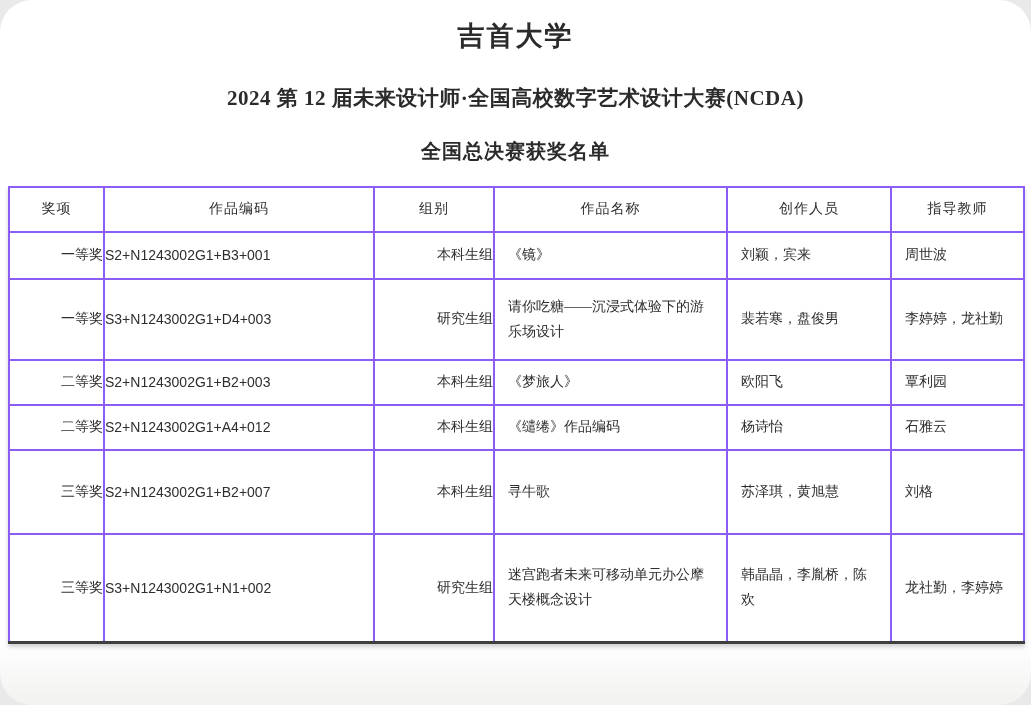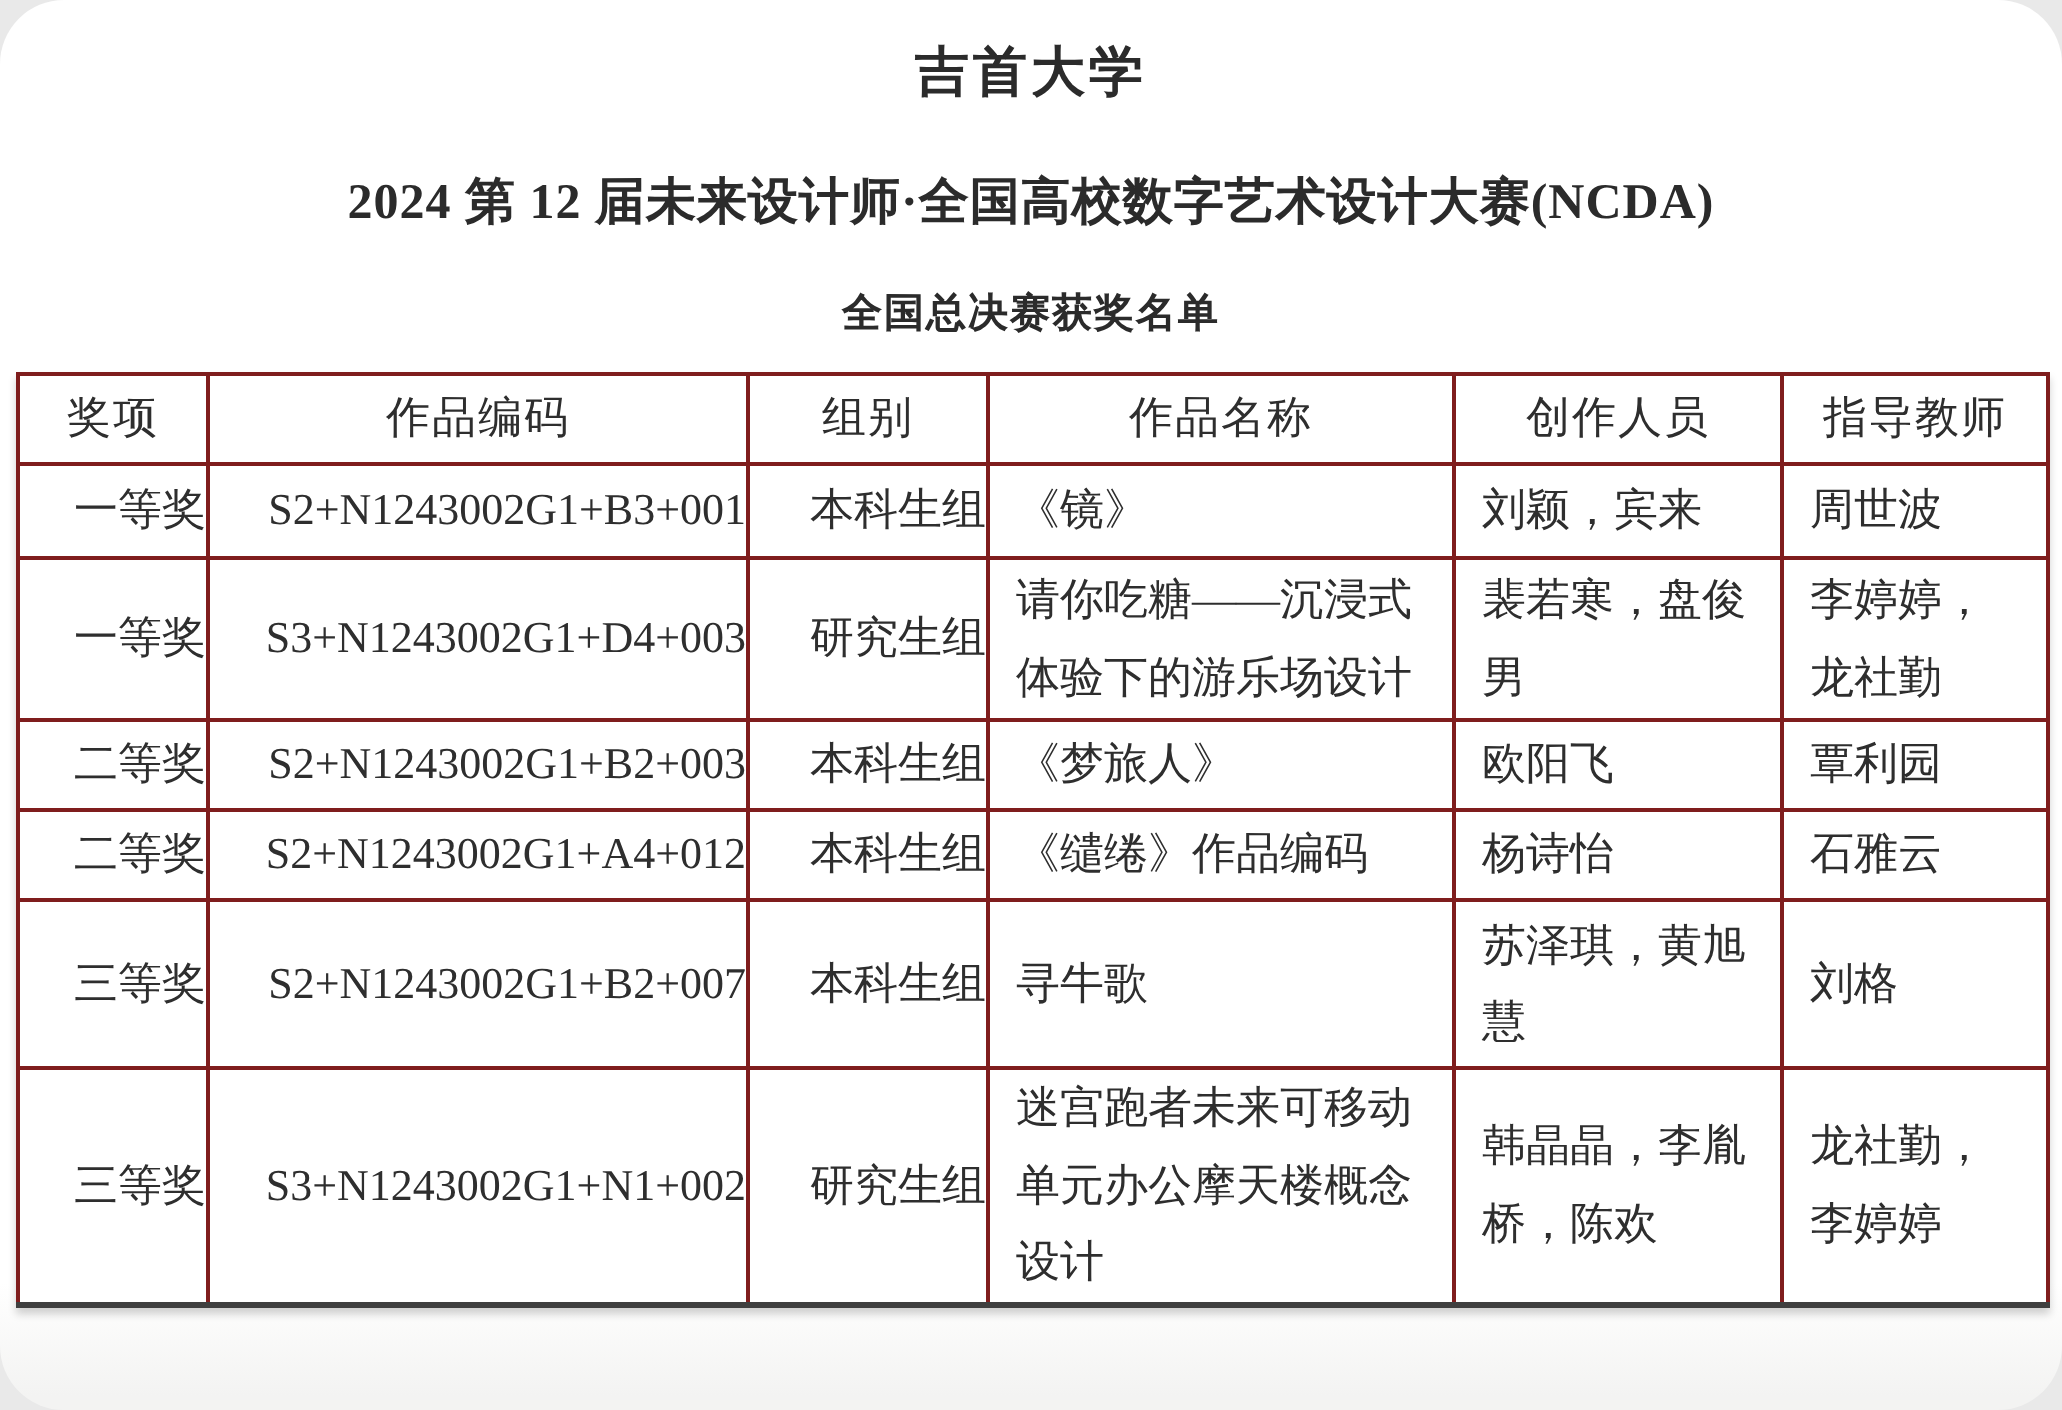--- a/index.html
+++ b/index.html
@@ -17,56 +17,56 @@
   }
   .titles { text-align: center; }
   .title-main {
     padding-top: 18px;
     font-size: 27px;
     font-weight: bold;
     letter-spacing: 2px;
   }
   .title-sub {
     margin-top: 30px;
-    font-size: 25px;
+    font-size: 21px;
     font-weight: bold;
     letter-spacing: 0.5px;
   }
   .title-list {
     margin-top: 26px;
     font-size: 20px;
     font-weight: bold;
     letter-spacing: 1px;
   }
   table.award-table {
     position: absolute;
     left: 8px;
     top: 186px;
     width: 1015px;
     border-collapse: collapse;
     table-layout: fixed;
     background: #ffffff;
     box-shadow: 0 3px 4px rgba(0,0,0,0.18);
   }
   table.award-table td, table.award-table th {
-    border: 2px solid #7f1d1d;
-    font-size: 22px;
+    border: 2px solid #8b5cf6;
+    font-size: 14px;
     font-weight: normal;
     line-height: 1.75;
     vertical-align: middle;
     color: #2e2e2e;
     overflow: hidden;
   }
   table.award-table { border: 2px solid #3f3f3f; border-bottom-width: 3px; }
   th.hdr { font-size: 21px; letter-spacing: 1px; text-align: center; }
   td.c-center { text-align: right; }
   td.c-left { text-align: left; padding-left: 13px; padding-right: 10px; }
   td.code-cell {
-    text-align: right;
-    font-family: Liberation Serif, serif;
+    text-align: left;
+    font-family: Liberation Sans, sans-serif;
     font-weight: 600;
     font-size: 20px;
     letter-spacing: 0px;
   }
   tr.r-hdr  { height: 45px; }
   tr.r-0 { height: 47px; }
   tr.r-1 { height: 81px; }
   tr.r-2 { height: 45px; }
   tr.r-3 { height: 45px; }
   tr.r-4 { height: 84px; }

